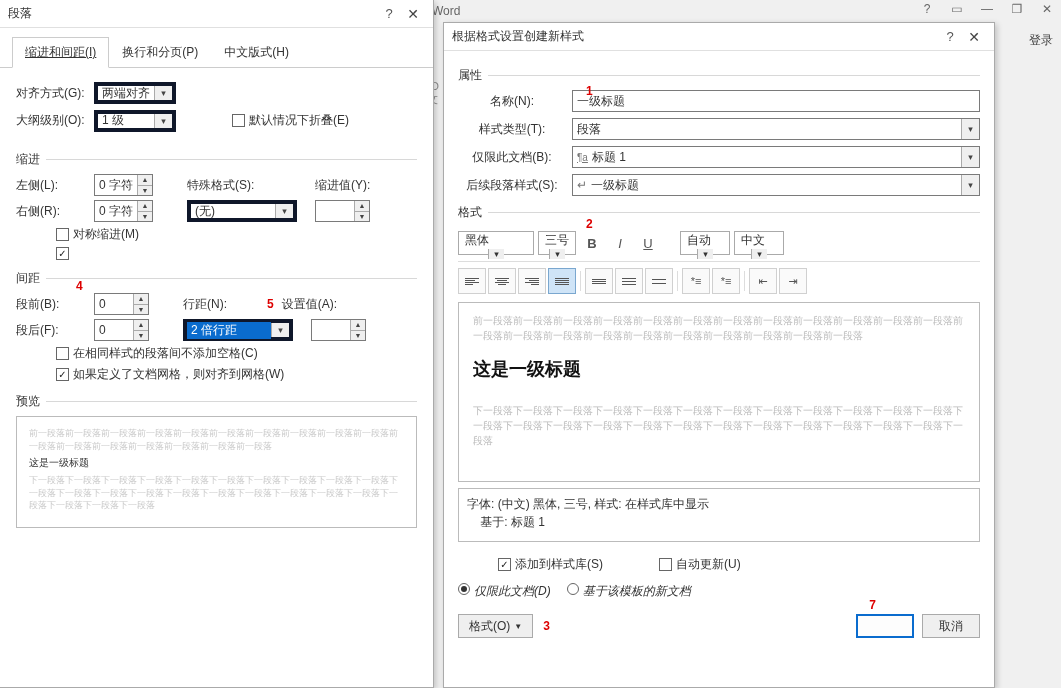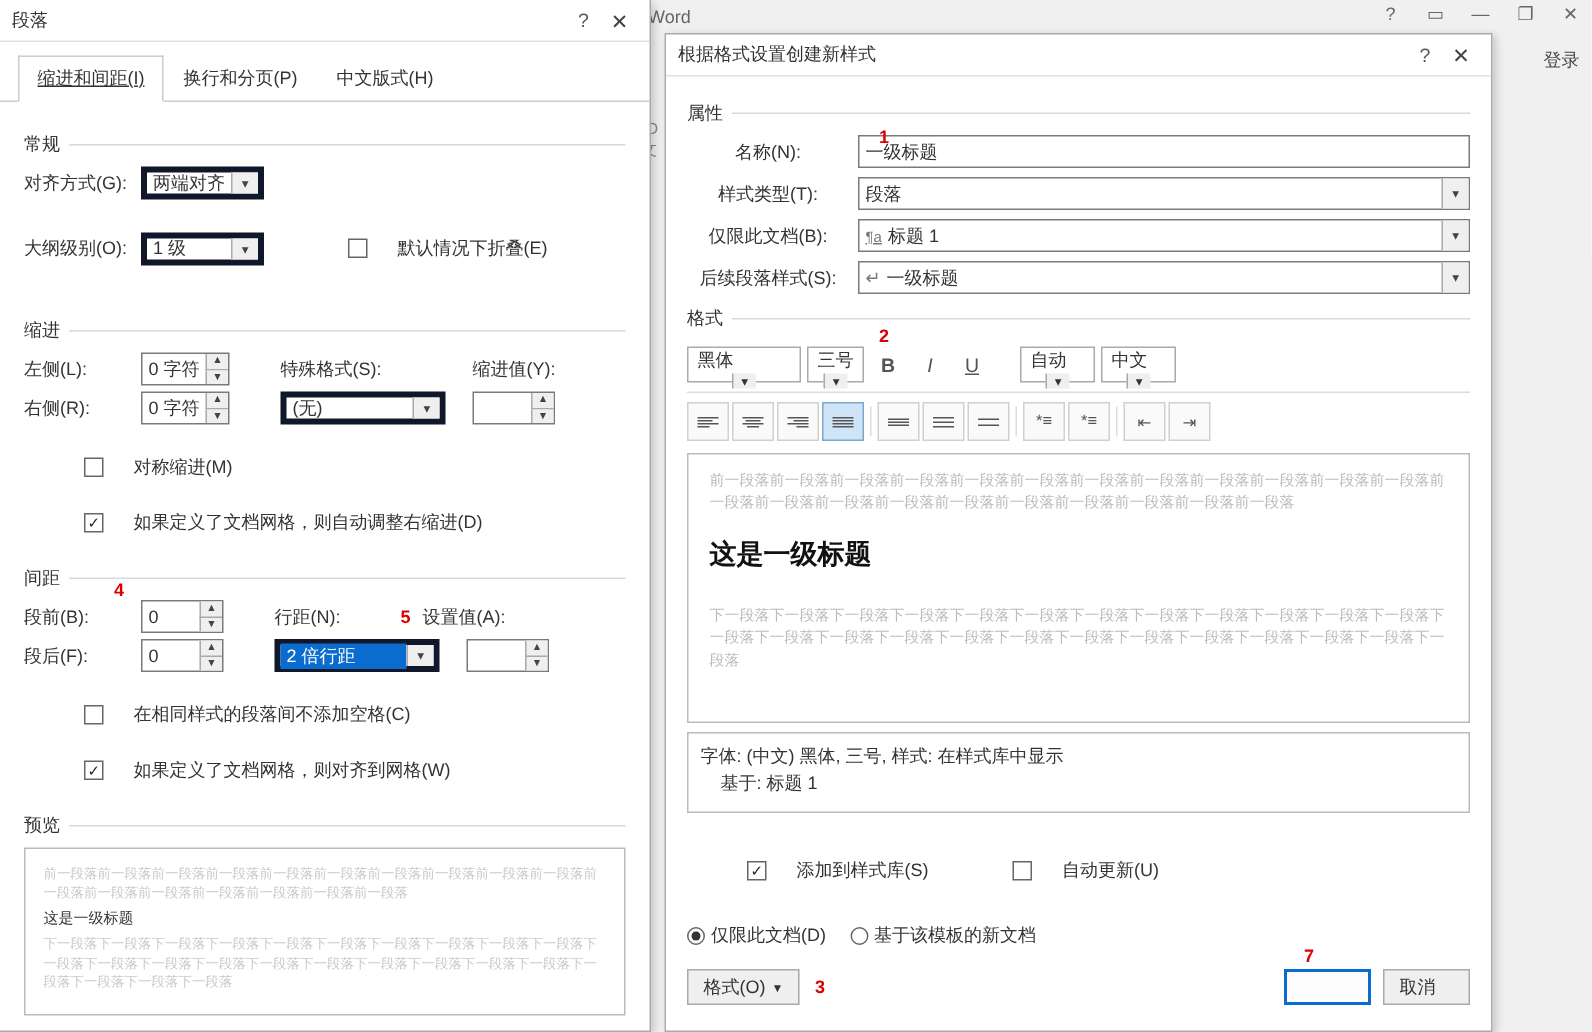--- a/index.html
+++ b/index.html
@@ -32,21 +32,21 @@
 .row label.lab2 { width: 94px; font-size: 12px; }
 .row label.lab3 { width: 70px; font-size: 12px; }
 .select { display: inline-flex; align-items: center; border: 4px solid #0f172a; height: 22px; background: #fff; }
 .select .val { padding: 0 4px; font-size: 12px; min-width: 50px; }
 .select .btn { width: 18px; height: 100%; border-left: 1px solid #aaa; background: #efefef; display: flex; align-items: center; justify-content: center; font-size: 9px; color: #444; }
 .spinner { display: inline-flex; align-items: stretch; border: 1px solid #7a7a7a; height: 22px; background: #fff; }
 .spinner .val { padding: 0 4px; font-size: 12px; min-width: 38px; display:flex; align-items:center;}
 .spinner .btns { width: 15px; display:flex; flex-direction: column; }
 .spinner .btns span { flex:1; border-left:1px solid #aaa; background:#efefef; font-size: 7px; display:flex; align-items:center; justify-content:center; color:#444;}
 .spinner .btns span:first-child { border-bottom: 1px solid #aaa;}
-.chk { display:flex; align-items:center; gap:20px; font-size:12px; margin: 20px 0; padding-left: 40px; }
+.chk { display:flex; align-items:center; gap:4px; font-size:12px; margin: 4px 0; padding-left: 40px; }
 .chk .box { width:13px; height:13px; border:1px solid #666; display:flex; align-items:center; justify-content:center; font-size:10px; color:#222;}
 .chk .box.checked::after { content:"✓"; }
 .highlight-blue { background:#0a6cce; color:#fff; }
 .preview { border:1px solid #bbb; margin-top:6px; padding:10px 12px; height:112px; overflow:hidden;}
 .pv-grey { color:#c9c9c9; font-size:9px; line-height:1.4; word-break:break-all;}
 .pv-black { color:#333; font-size:10px; margin:4px 0;}
 .red-anno { color:#d00; font-size:12px; font-weight:bold; }
 
 
 #dlgStyle { top: 22px; left: 443px; width: 552px; height: 666px; }
@@ -65,21 +65,21 @@
 .tb-sel .btn { width:16px; height:100%; border-left:1px solid #aaa; background:#efefef; display:flex; align-items:center; justify-content:center; font-size:9px;}
 .tb-btn { width:24px; height:24px; border:1px solid transparent; display:flex; align-items:center; justify-content:center; font-size:13px; color:#555;}
 .tb-sep { width:1px; height:20px; background:#ddd; margin:0 2px;}
 .btn-row { display:flex; gap:2px; margin:6px 0 8px 0; align-items:center;}
 .icon-btn { width:28px; height:26px; border:1px solid #d0d0d0; display:flex; align-items:center; justify-content:center; font-size:11px; color:#555; background:#fafafa;}
 .icon-btn.active { background:#cfe4f7; border-color:#7aa7cf;}
 .sample { border:1px solid #bbb; padding:10px 14px; height:180px; overflow:hidden; margin-bottom:6px;}
 .sm-grey { color:#bbb; font-size:10px; line-height:1.5; word-break:break-all;}
 .sm-title { color:#111; font-size:18px; font-weight:bold; margin:14px 0 22px 0;}
 .desc-box { border:1px solid #bbb; padding:6px 8px; height:54px; font-size:12px; color:#333; line-height:1.5; margin-bottom:10px;}
-.radio { display:inline-flex; align-items:center; gap:4px; font-size:12px;}
+.radio { display:inline-flex; gap:4px; font-size:12px;font-style:italic;}
 .radio .dot { width:12px; height:12px; border:1px solid #666; border-radius:50%; display:flex; align-items:center; justify-content:center;}
 .radio .dot.on::after { content:""; width:6px; height:6px; background:#333; border-radius:50%;}
 .bottom-btn { border:1px solid #aaa; background:#efefef; height:24px; padding:0 10px; display:flex; align-items:center; font-size:12px; gap:4px;}
 .bottom-btn.primary { border:2px solid #0a6cce; background:#fdfdfd;}
 .anno-right { position:absolute; color:#d00; font-weight:bold; }
 
 
 .align-lines { display:flex; flex-direction:column; gap:1px;}
 .align-lines span { height:1px; background:#555; display:block;}
 </style>
@@ -110,24 +110,20 @@
     <span class="spacer"></span>
     <span class="qmark">?</span>
     <span class="close">✕</span>
   </div>
   <div class="tabs">
     <div class="tab active">缩进和间距(I)</div>
     <div class="tab">换行和分页(P)</div>
     <div class="tab">中文版式(H)</div>
   </div>
   <div class="body">
-    <div class="section-head">
-        <span>常规</span>
-        <span class="line"></span>
-      </div>
     <div class="row">
       <label class="lab">对齐方式(G):</label>
       <div class="select">
         <span class="val">两端对齐</span>
         <span class="btn">▾</span>
       </div>
     </div>
     <div class="row">
       <label class="lab">大纲级别(O):</label>
       <div class="select">
@@ -176,21 +172,20 @@
             <span>▼</span>
           </span>
         </div>
     </div>
     <div class="chk">
         <span class="box"></span>
         <span>对称缩进(M)</span>
       </div>
     <div class="chk">
         <span class="box checked"></span>
-        <span>如果定义了文档网格，则自动调整右缩进(D)</span>
       </div>
 
     <div class="section-head">
         <span>间距</span>
         <span class="line"></span>
       </div>
     <div class="row" style="position:relative;">
       <label class="lab">段前(B):</label>
       <span class="red-anno" style="position:absolute; left:60px; top:-14px;">4</span>
       <div class="spinner">
@@ -413,18 +408,18 @@
 
     <div style="display:flex; align-items:center; position:relative;">
       <div class="bottom-btn">
           <span>格式(O)</span>
           <span style="font-size:8px;">▼</span>
         </div>
       <span class="red-anno" style="margin-left:10px;">3</span>
       <span style="flex:1"></span>
       <span class="red-anno" style="position:absolute; right:104px; top:-16px;">7</span>
       <div class="bottom-btn primary" style="width:58px; justify-content:center; margin-right:8px;"></div>
-      <div class="bottom-btn" style="width:58px; justify-content:flex-start;">
+      <div class="bottom-btn" style="width:58px; justify-content:center;">
           <span>取消</span>
         </div>
     </div>
   </div>
 </div>
 
 </body></html>

